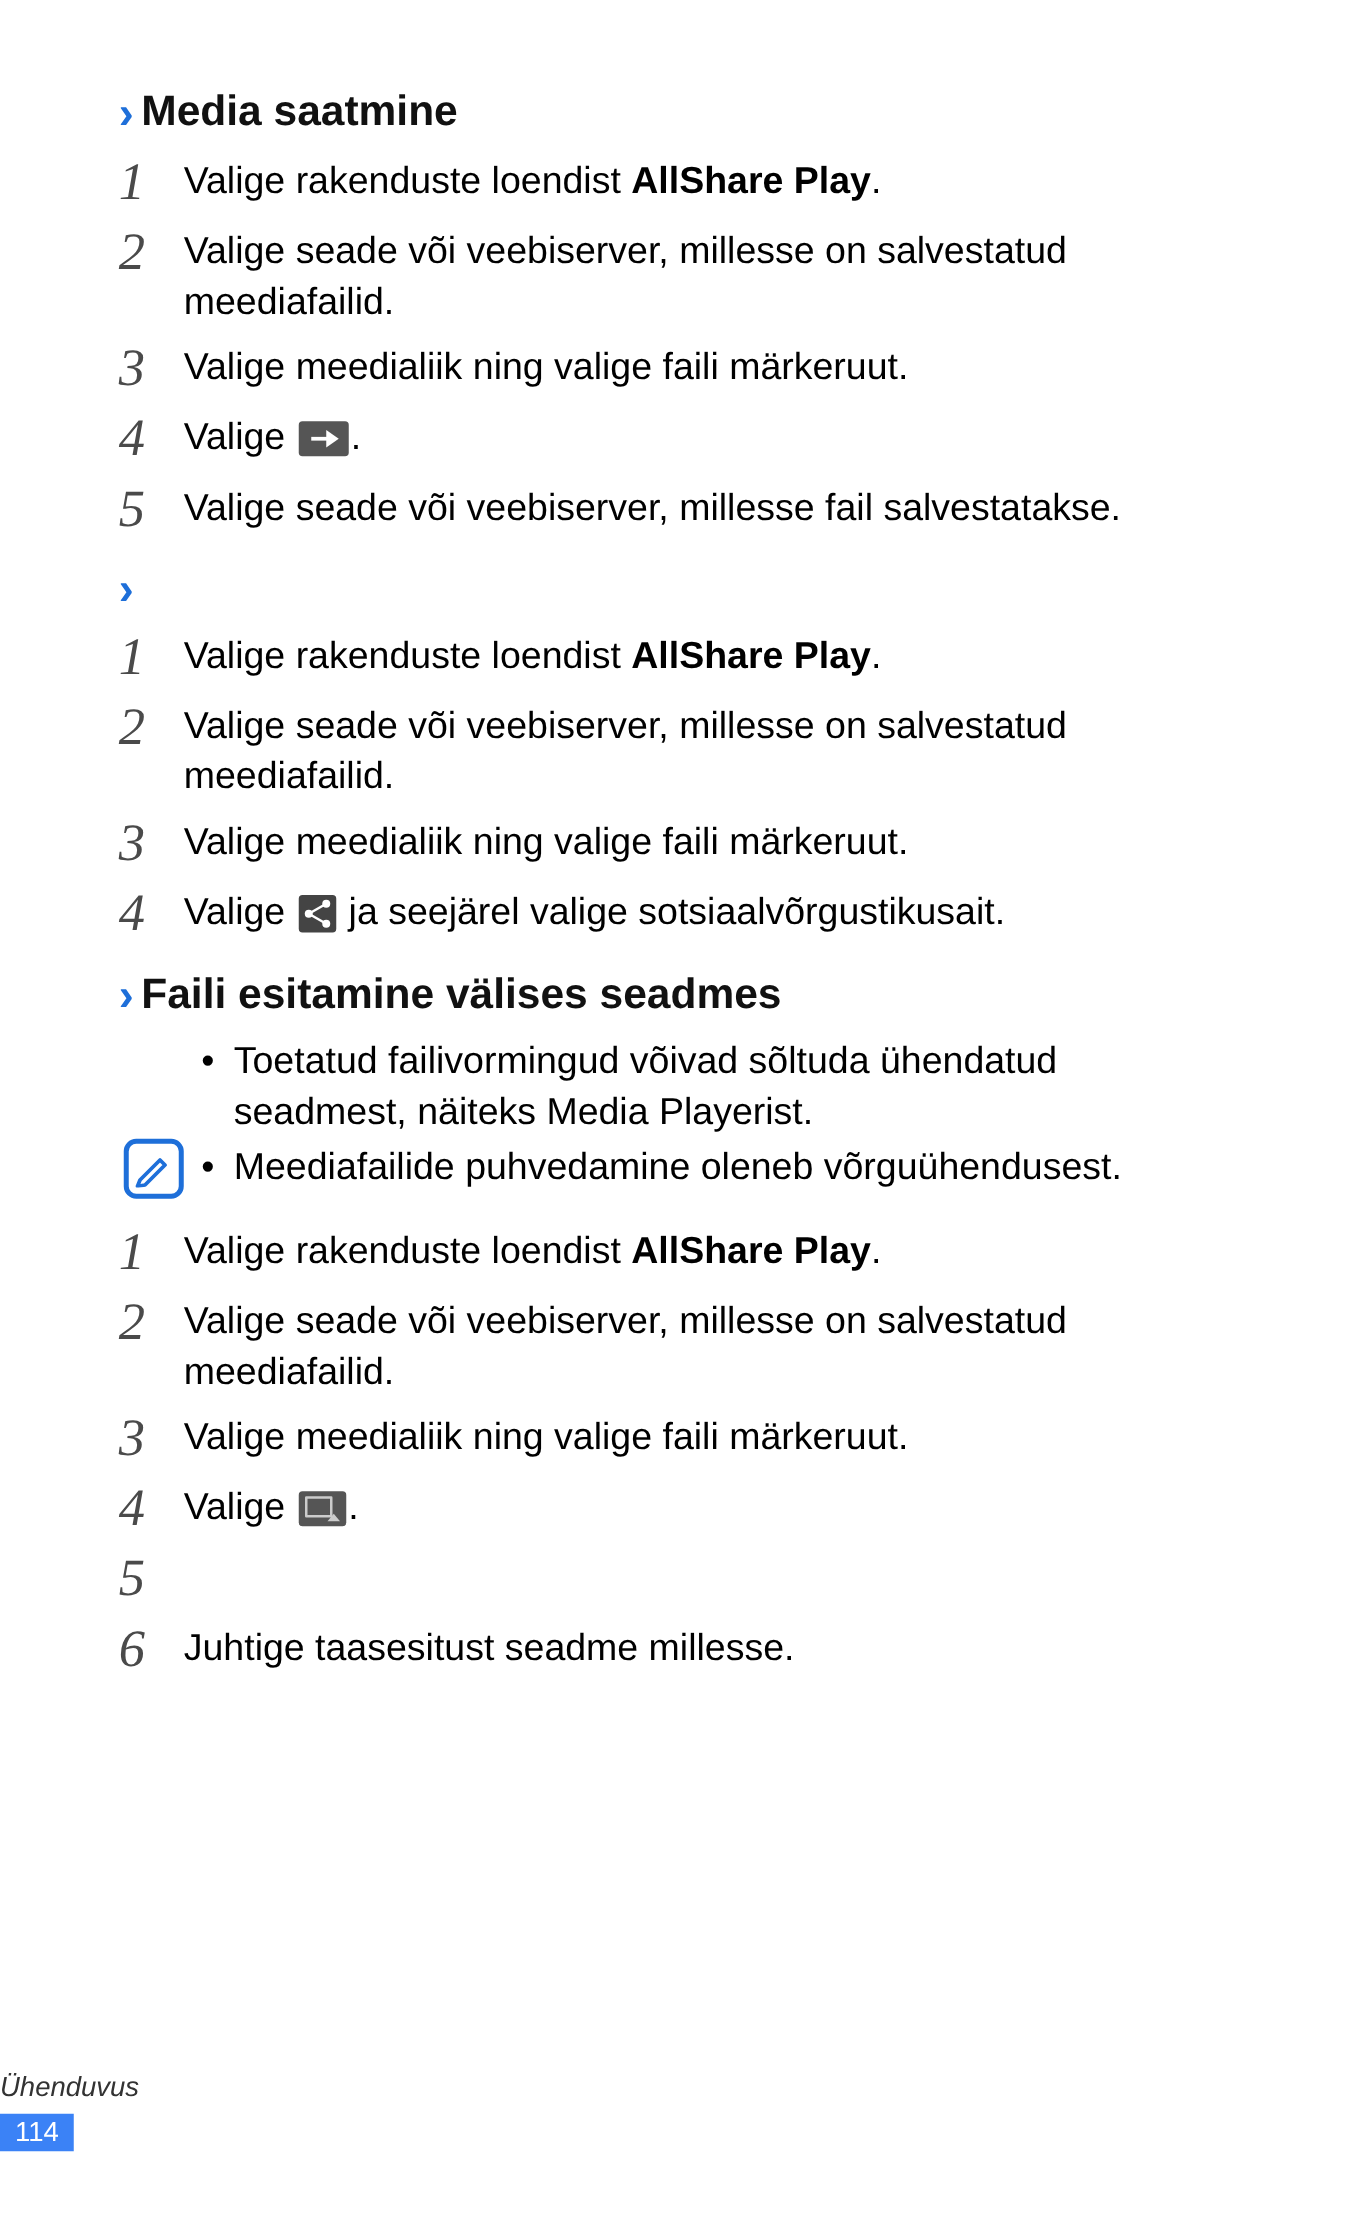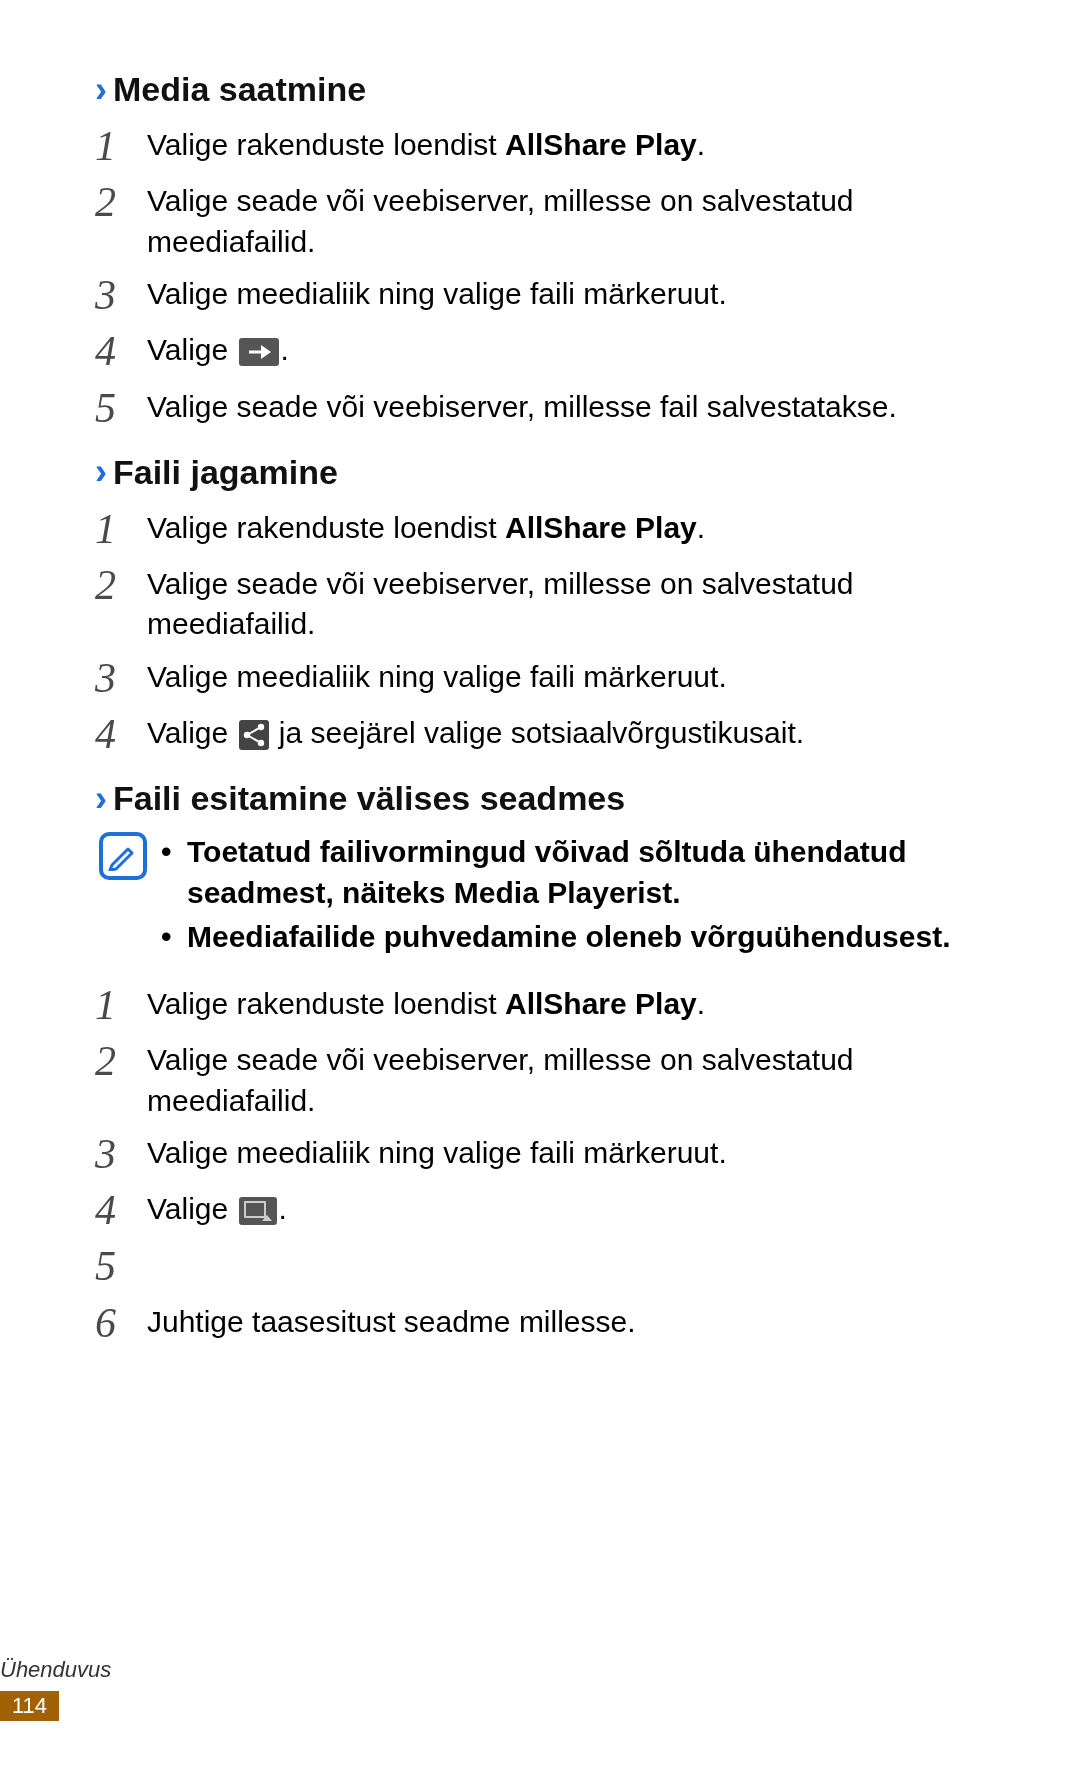--- a/index.html
+++ b/index.html
@@ -110,24 +110,23 @@
     content: "";
     position: absolute;
     right: 5px; bottom: 4px;
     width: 0; height: 0;
     border-left: 5px solid transparent;
     border-right: 5px solid transparent;
     border-bottom: 6px solid #ccc;
   }
   .note-block {
     display: flex;
-    align-items: flex-start;
+    align-items: flex-end;
     gap: 14px;
     margin: 6px 0 20px 0;
-    font-weight: bold;
   }
   .note-icon {
     width: 48px; height: 48px;
     border: 4px solid #1e6fd9;
     border-radius: 10px;
     flex-shrink: 0;
     display: flex;
     align-items: center;
     justify-content: center;
     margin-left: 4px;
@@ -157,21 +156,21 @@
     bottom: 50px;
     left: 0; right: 0;
     font-family: Arial, Helvetica, sans-serif;
     font-style: italic;
     font-size: 22px;
     color: #333;
   }
   .page-number {
     display: inline-block;
     margin-top: 8px;
-    background: #a16207;
+    background: #3b82f6;
     color: #fff;
     font-style: normal;
     font-size: 22px;
     padding: 2px 12px;
   }
 </style>
 </head>
 <body>
 
 <div class="page">
@@ -204,21 +203,20 @@
       </span>
     </li>
     <li class="step">
       <span class="step-num">5</span>
       <span class="step-text">Valige seade või veebiserver, millesse fail salvestatakse.</span>
     </li>
   </ol>
 
   <div class="section-heading">
     <span class="chevron">›</span>
-    <span>Faili jagamine</span>
   </div>
   <ol class="step-list">
     <li class="step">
       <span class="step-num">1</span>
       <span class="step-text">
         <span>Valige rakenduste loendist </span><span class="bold">AllShare Play</span><span>.</span>
       </span>
     </li>
     <li class="step">
       <span class="step-num">2</span>

